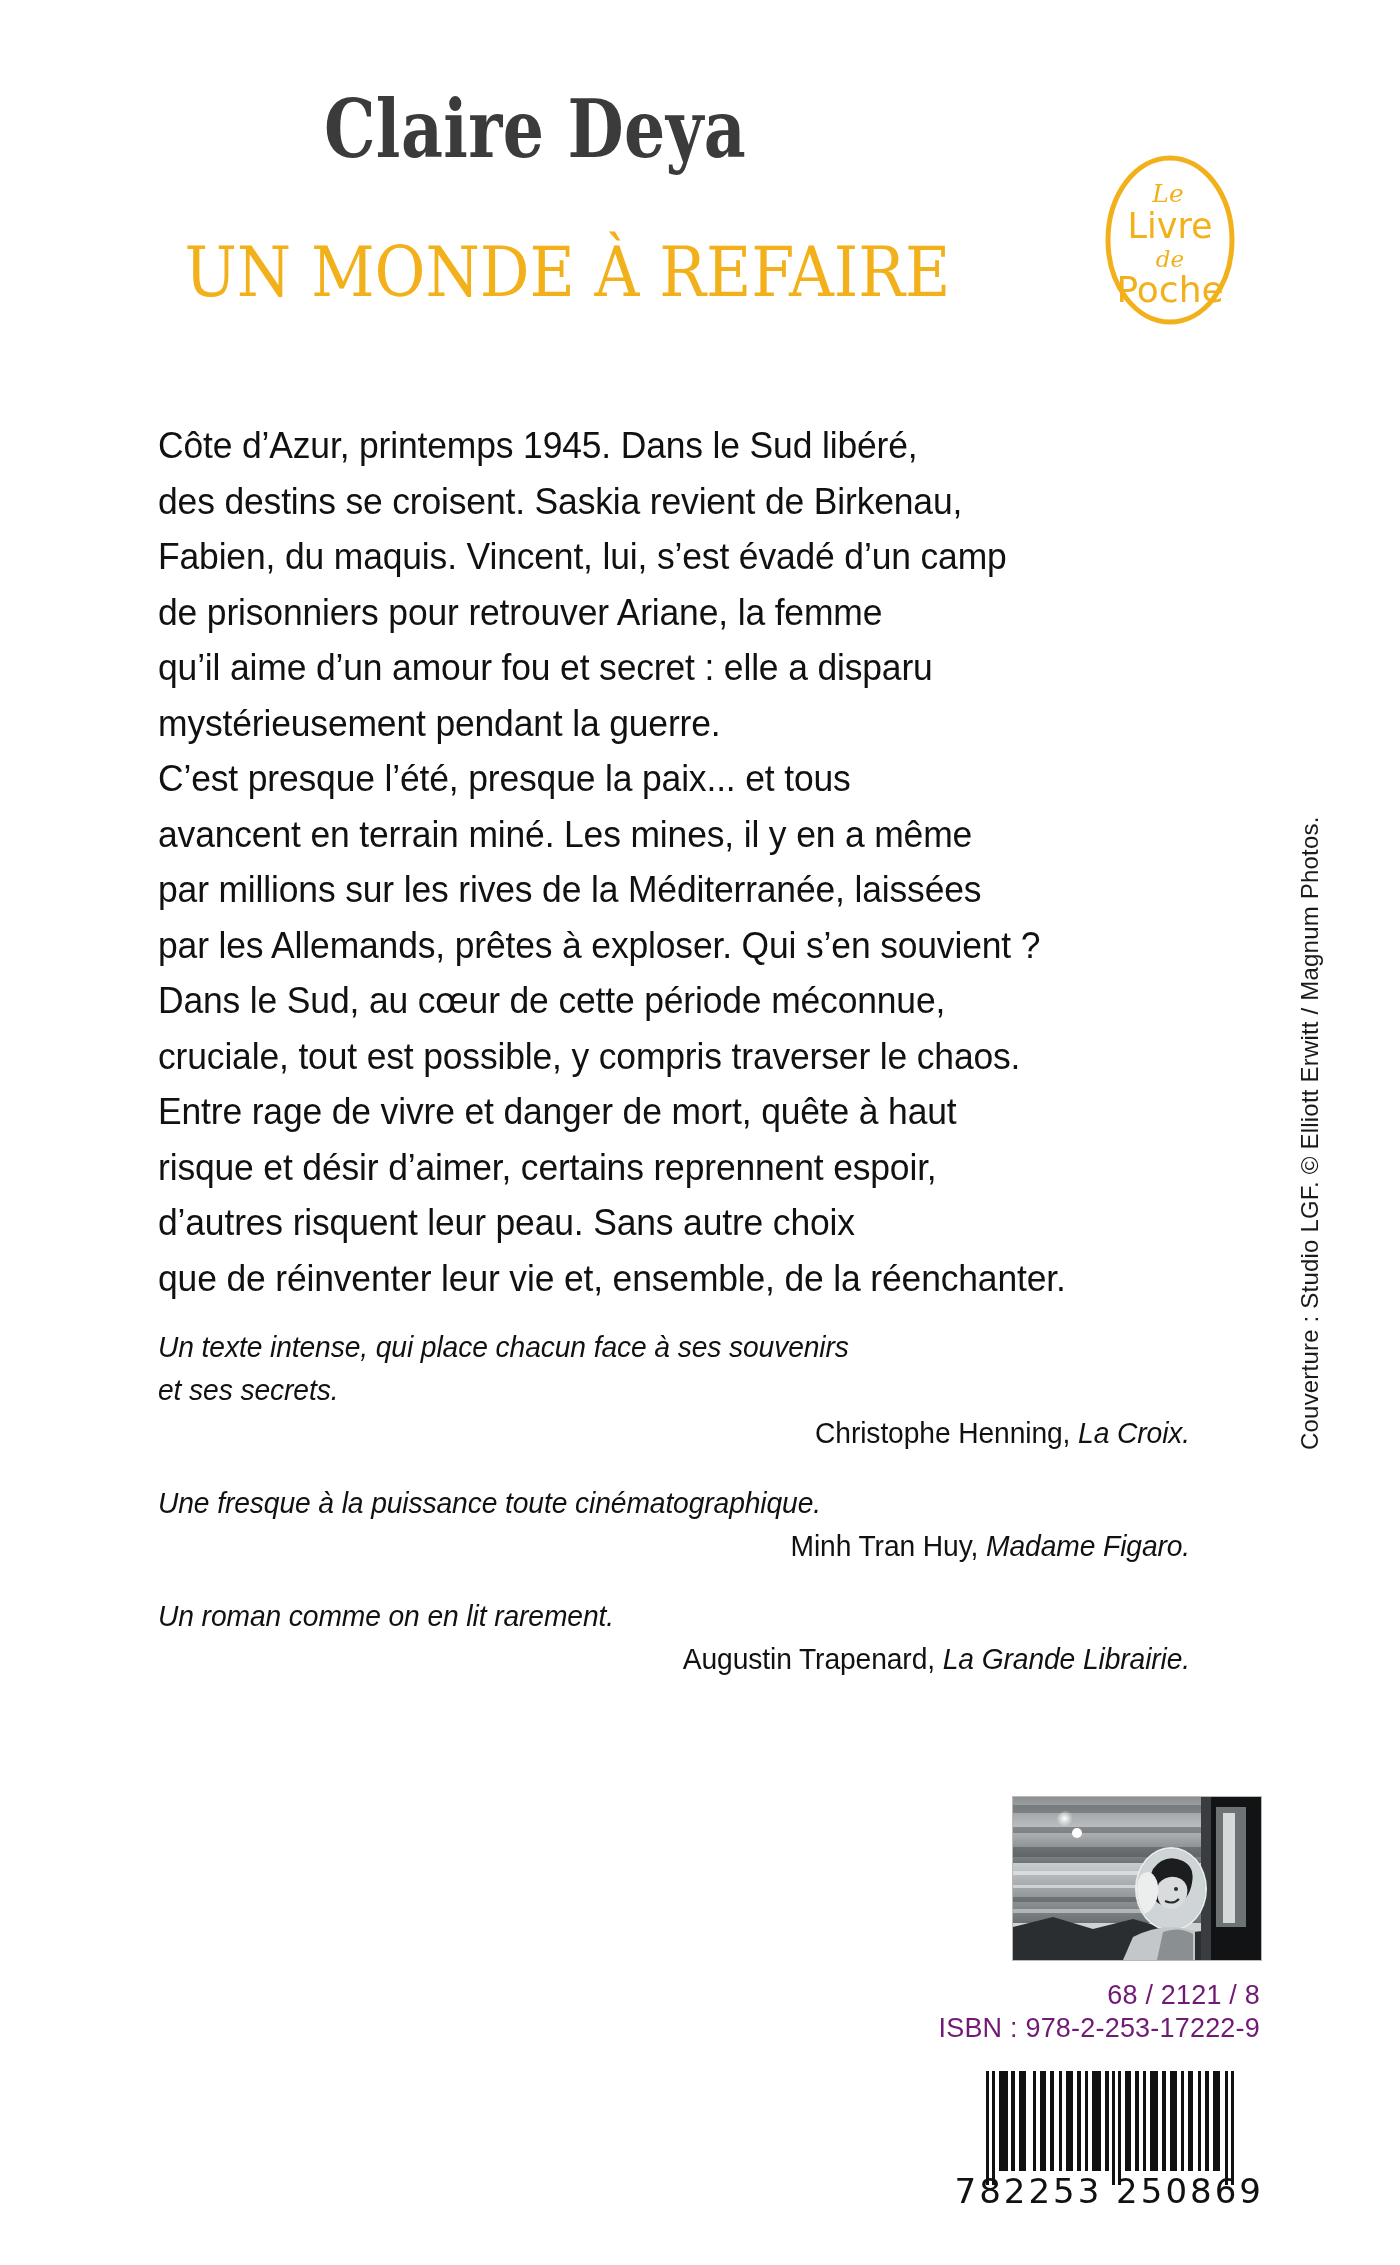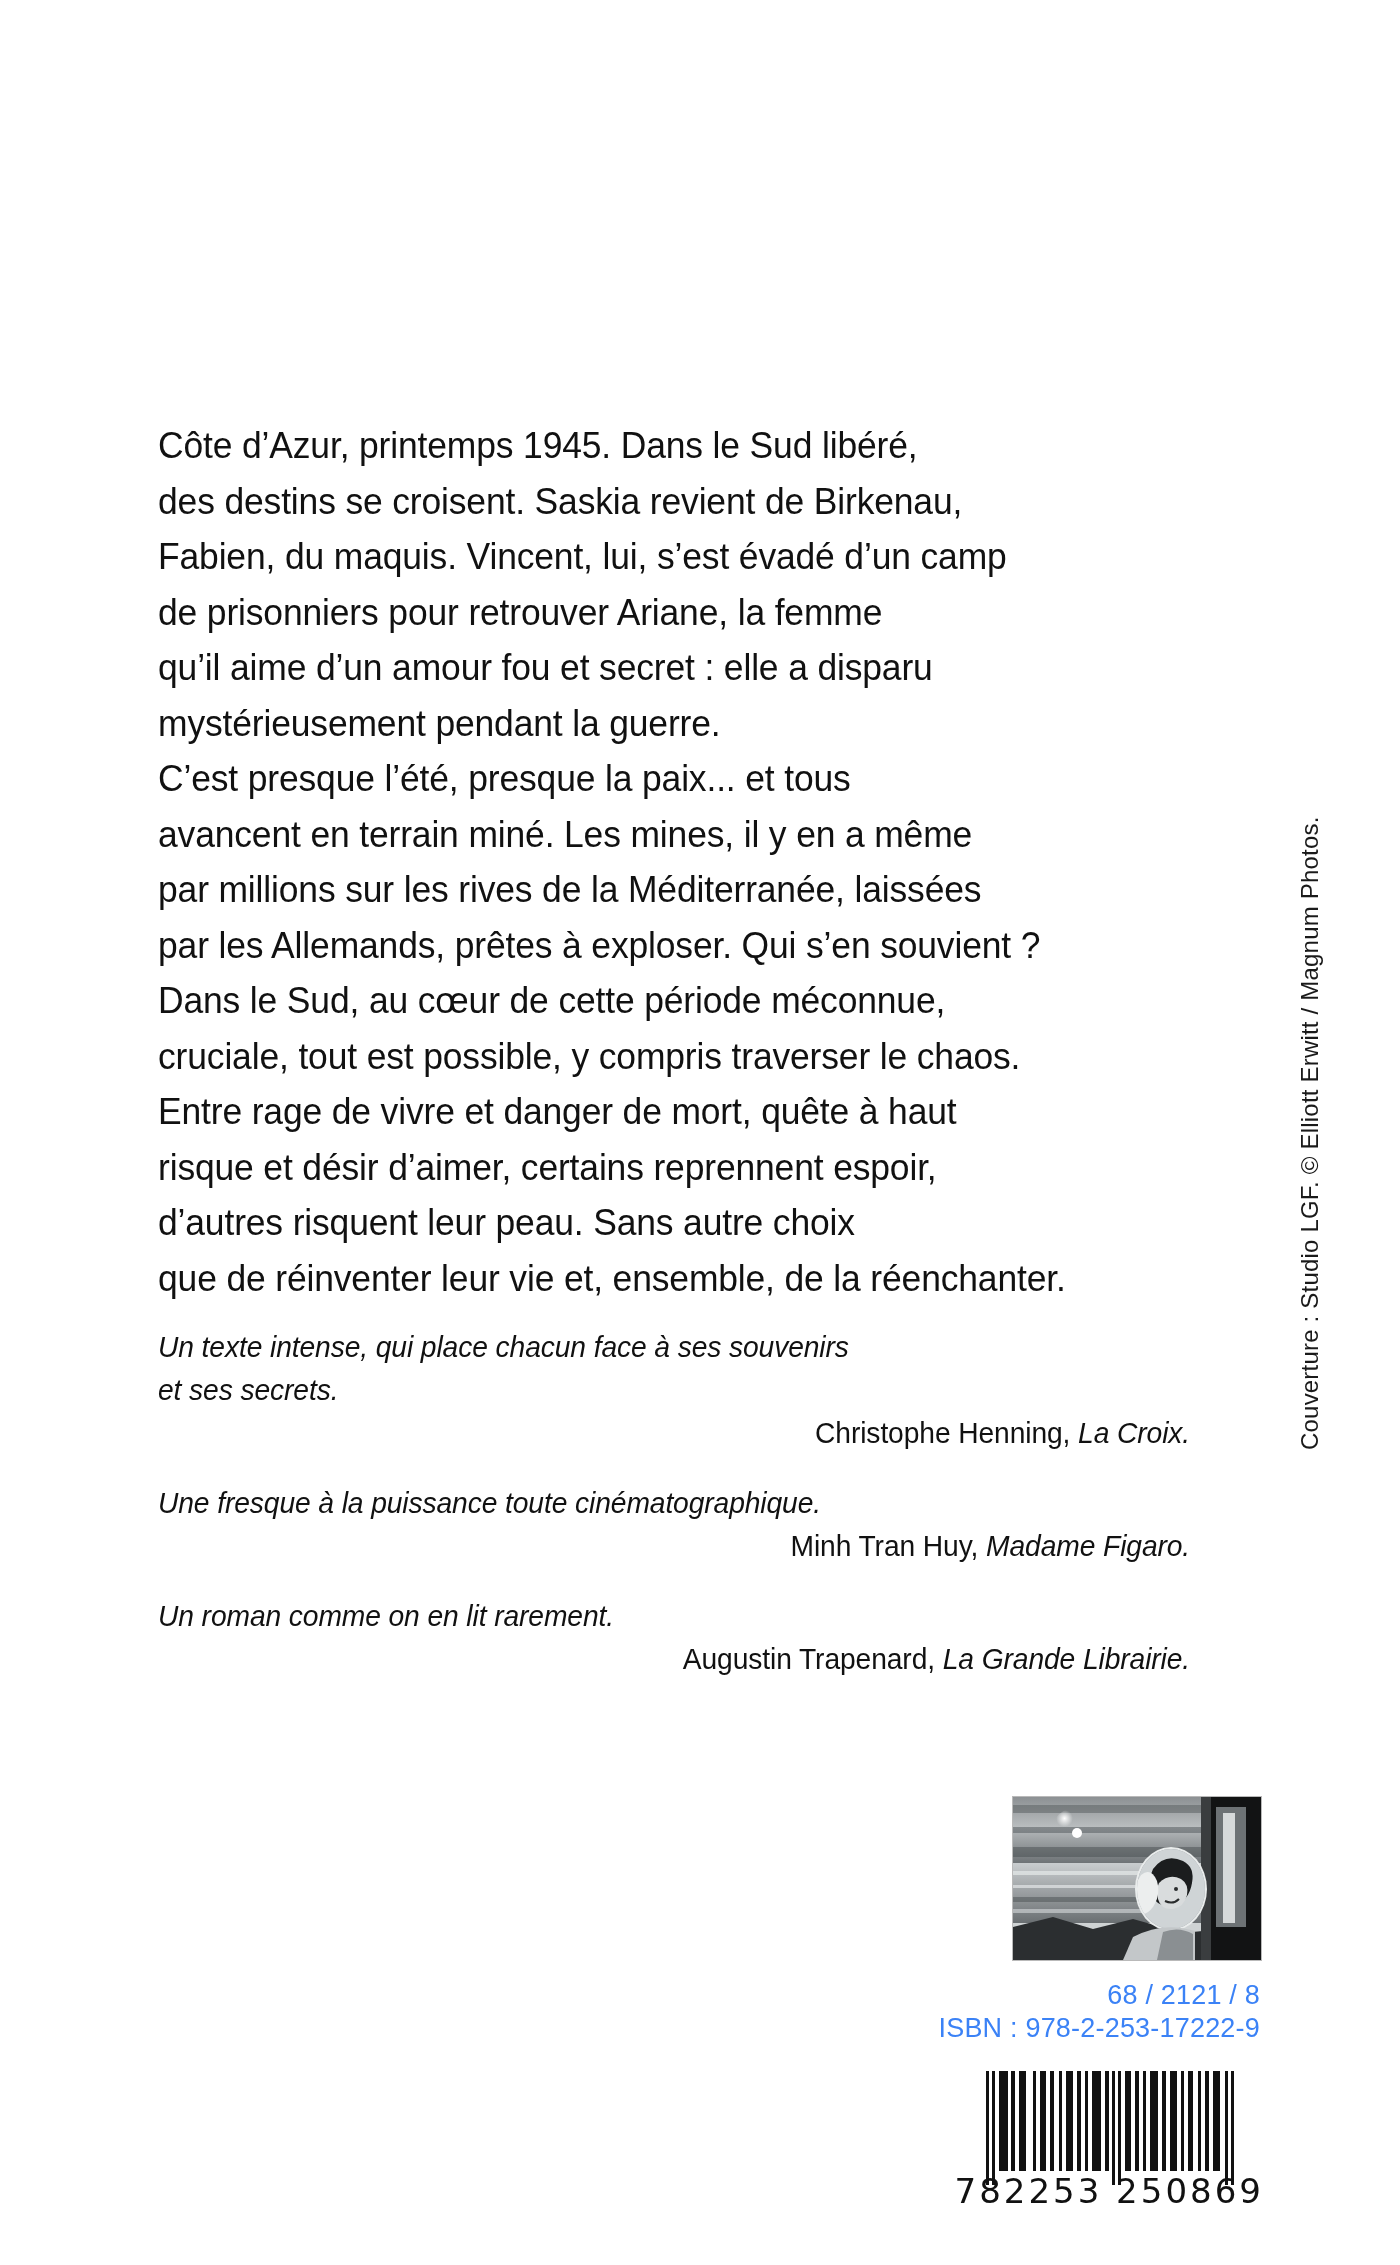--- a/index.html
+++ b/index.html
@@ -131,21 +131,21 @@
   .cover-thumb svg { display:block; width:100%; height:100%; }
 
   
   .code-line {
     position: absolute;
     left: 760px;
     width: 500px;
     text-align: right;
     font-family: "Liberation Sans", sans-serif;
     font-size: 27px;
-    color: #3b82f6;
+    color: #701a75;
     letter-spacing: 0.2px;
   }
   .code-ref  { top: 1980px; }
   .code-isbn { top: 2013px; }
 
   
   .barcode {
     position: absolute;
     left: 940px;
     top: 2063px;
@@ -168,20 +168,36 @@
     transform-origin: 0 0;
     white-space: nowrap;
     text-align: left;
   }
 </style>
 </head>
 <body>
 
 <div class="page">
 
+  <div class="header">
+
+    <div class="author">Claire Deya</div>
+
+    <div class="title">UN MONDE À REFAIRE</div>
+
+    <div class="logo">
+      <svg viewBox="0 0 140 180" xmlns="http://www.w3.org/2000/svg">
+        <ellipse cx="70" cy="90" rx="62" ry="82" fill="none" stroke="#F2B01A" stroke-width="5"></ellipse>
+        <text x="68" y="52" text-anchor="middle" font-family="DejaVu Serif, Liberation Serif, serif" font-style="italic" font-size="25" fill="#F2B01A">Le</text>
+        <text x="70" y="88" text-anchor="middle" font-family="DejaVu Sans, Liberation Sans, sans-serif" font-size="35" fill="#F2B01A">Livre</text>
+        <text x="70" y="117" text-anchor="middle" font-family="DejaVu Serif, Liberation Serif, serif" font-style="italic" font-size="23" fill="#F2B01A">de</text>
+        <text x="70" y="152" text-anchor="middle" font-family="DejaVu Sans, Liberation Sans, sans-serif" font-size="36" fill="#F2B01A">Poche</text>
+      </svg>
+    </div>
+  </div>
 
   <div class="blurb">Côte d’Azur, printemps 1945. Dans le Sud libéré,
 des destins se croisent. Saskia revient de Birkenau,
 Fabien, du maquis. Vincent, lui, s’est évadé d’un camp
 de prisonniers pour retrouver Ariane, la femme
 qu’il aime d’un amour fou et secret : elle a disparu
 mystérieusement pendant la guerre.
 C’est presque l’été, presque la paix... et tous
 avancent en terrain miné. Les mines, il y en a même
 par millions sur les rives de la Méditerranée, laissées

